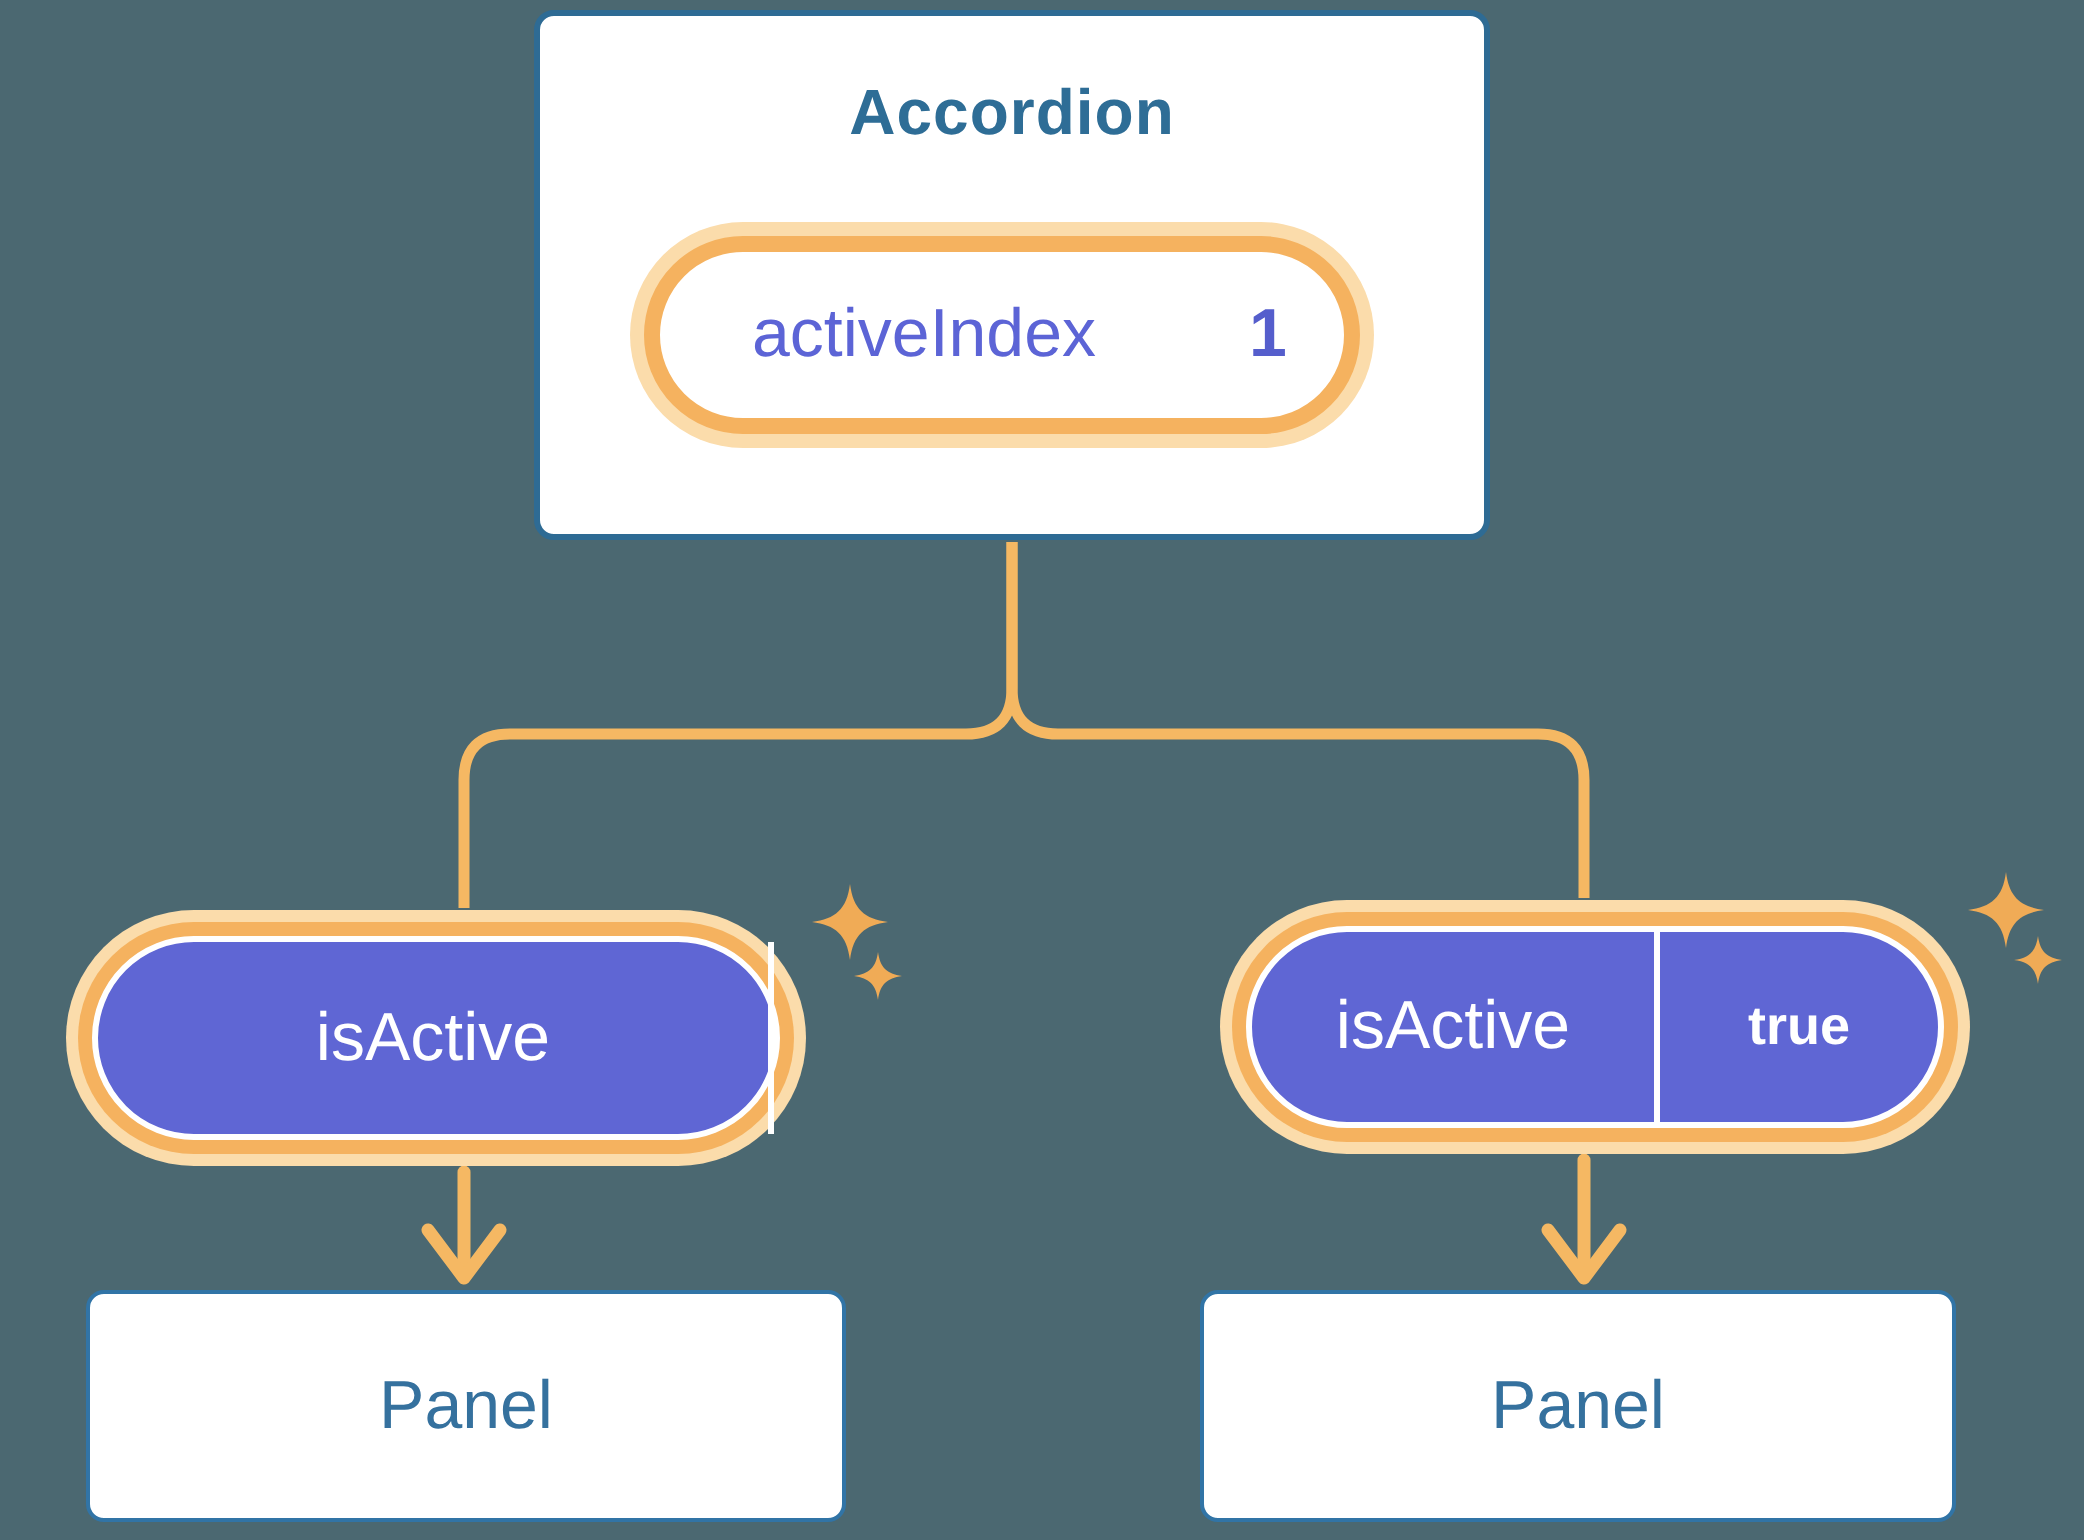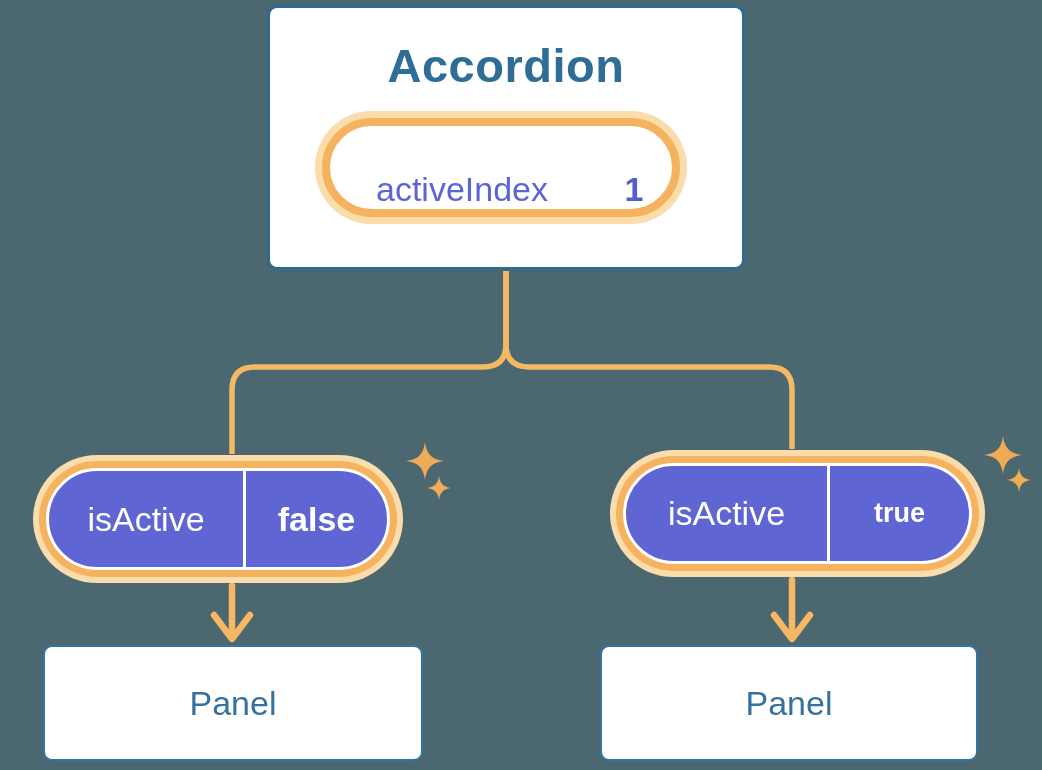--- a/index.html
+++ b/index.html
@@ -11,29 +11,29 @@
     overflow:hidden;
   }
   
   .accordion-card{
     position:absolute;left:267px;top:5px;width:478px;height:265px;
     background:#ffffff;border:3px solid #2E6B94;border-radius:10px;
     box-sizing:border-box;
   }
   .accordion-title{
     position:absolute;top:30px;left:0;right:0;
-    text-align:center;font-size:47px;font-weight:600;color:#2E6D96;
+    text-align:center;font-size:32px;font-weight:600;color:#2E6D96;
     letter-spacing:.5px;
   }
   .state-pill{
     position:absolute;left:52px;top:110px;width:358px;height:99px;
     box-sizing:border-box;
     background:#ffffff;border:8px solid #F5B25F;border-radius:60px;
     box-shadow:0 0 0 7px #FBDCAB;
-    display:flex;align-items:flex-end;
+    display:flex;align-items:center;
   }
   .state-pill .cell{display:flex;align-items:center;justify-content:center;}
   .state-pill .name-cell{flex:1;font-size:34px;color:#5C64D6;}
   .state-pill .value-cell{width:76px;font-size:34px;font-weight:bold;color:#555ECC;}
   .state-pill .divider{width:2px;background:#F2A95C;}
   
   .prop-pill{
     position:absolute;box-sizing:border-box;
     background:#5F66D4;border:3px solid #ffffff;border-radius:60px;
     box-shadow:0 0 0 7px #F5B25F, 0 0 0 13px #FBDCAB;
@@ -101,21 +101,20 @@
     <div class="state-pill">
       <div class="cell name-cell">activeIndex</div>
       <div class="divider"></div>
       <div class="cell value-cell">1</div>
     </div>
   </div>
 
   <div class="prop-pill left">
     <div class="cell name-cell">isActive</div>
     <div class="divider"></div>
-    <div class="cell value-cell">false</div>
   </div>
 
   <div class="prop-pill right">
     <div class="cell name-cell">isActive</div>
     <div class="divider"></div>
     <div class="cell value-cell">true</div>
   </div>
 
   <div class="panel-card left">
     <span>Panel</span>

